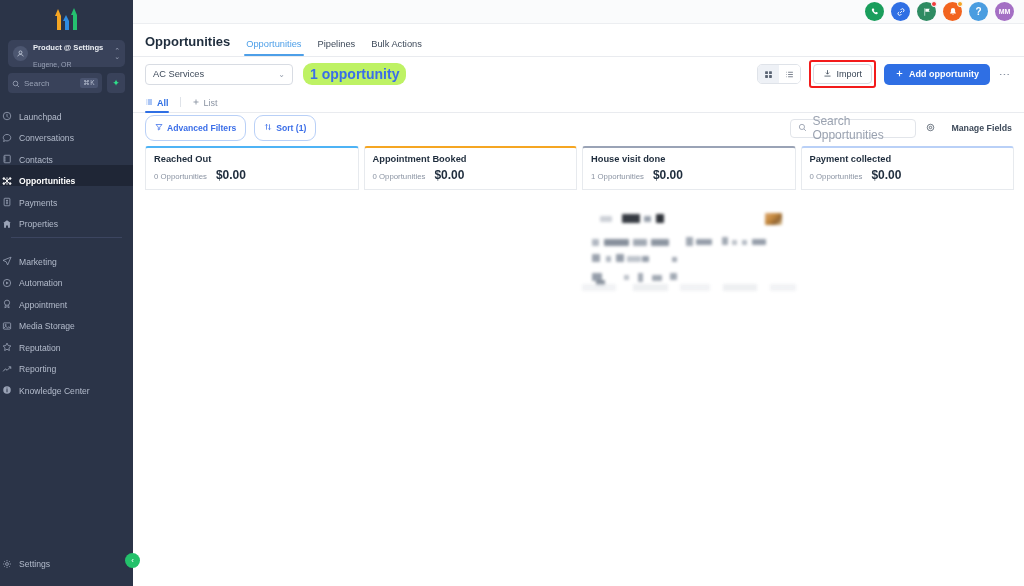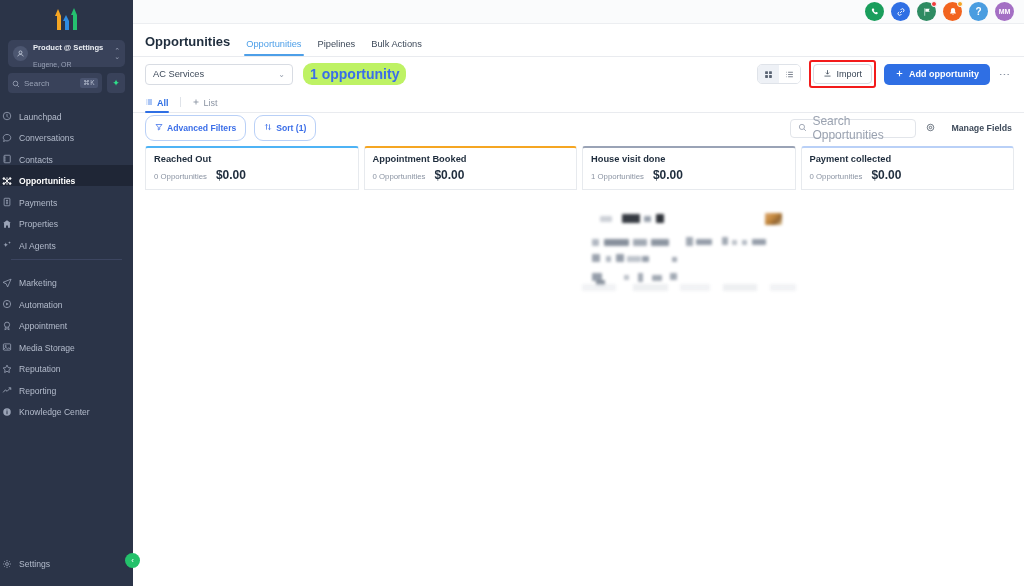--- a/index.html
+++ b/index.html
@@ -302,29 +302,20 @@
 
       <div class="nav-item">
         <span class="ic">
           <svg width="10" height="10" viewBox="0 0 16 16" fill="currentColor">
               <path d="M8 1.8L1.8 6.2h1.5V14h3.1v-3.6h3.2V14h3.1V6.2h1.5z"></path>
             </svg>
         </span>
         <span>Properties</span>
       </div>
 
-      <div class="nav-item">
-        <span class="ic">
-          <svg width="10" height="10" viewBox="0 0 16 16" fill="currentColor">
-              <path d="M6 4l1 2.6L9.6 7.6 7 8.6 6 11.2 5 8.6 2.4 7.6 5 6.6z"></path>
-              <path d="M12 2l.6 1.6 1.6.6-1.6.6L12 6.4 11.4 4.8 9.8 4.2l1.6-.6z"></path>
-            </svg>
-        </span>
-        <span>AI Agents</span>
-      </div>
 
       <div class="nav-sep"></div>
 
       <div class="nav-item">
         <span class="ic">
           <svg width="10" height="10" viewBox="0 0 16 16" fill="none" stroke="currentColor" stroke-width="1.3">
               <path d="M14.5 1.8L1.6 7l5.1 2.2L9 14.3z"></path>
             </svg>
         </span>
         <span>Marketing</span>

